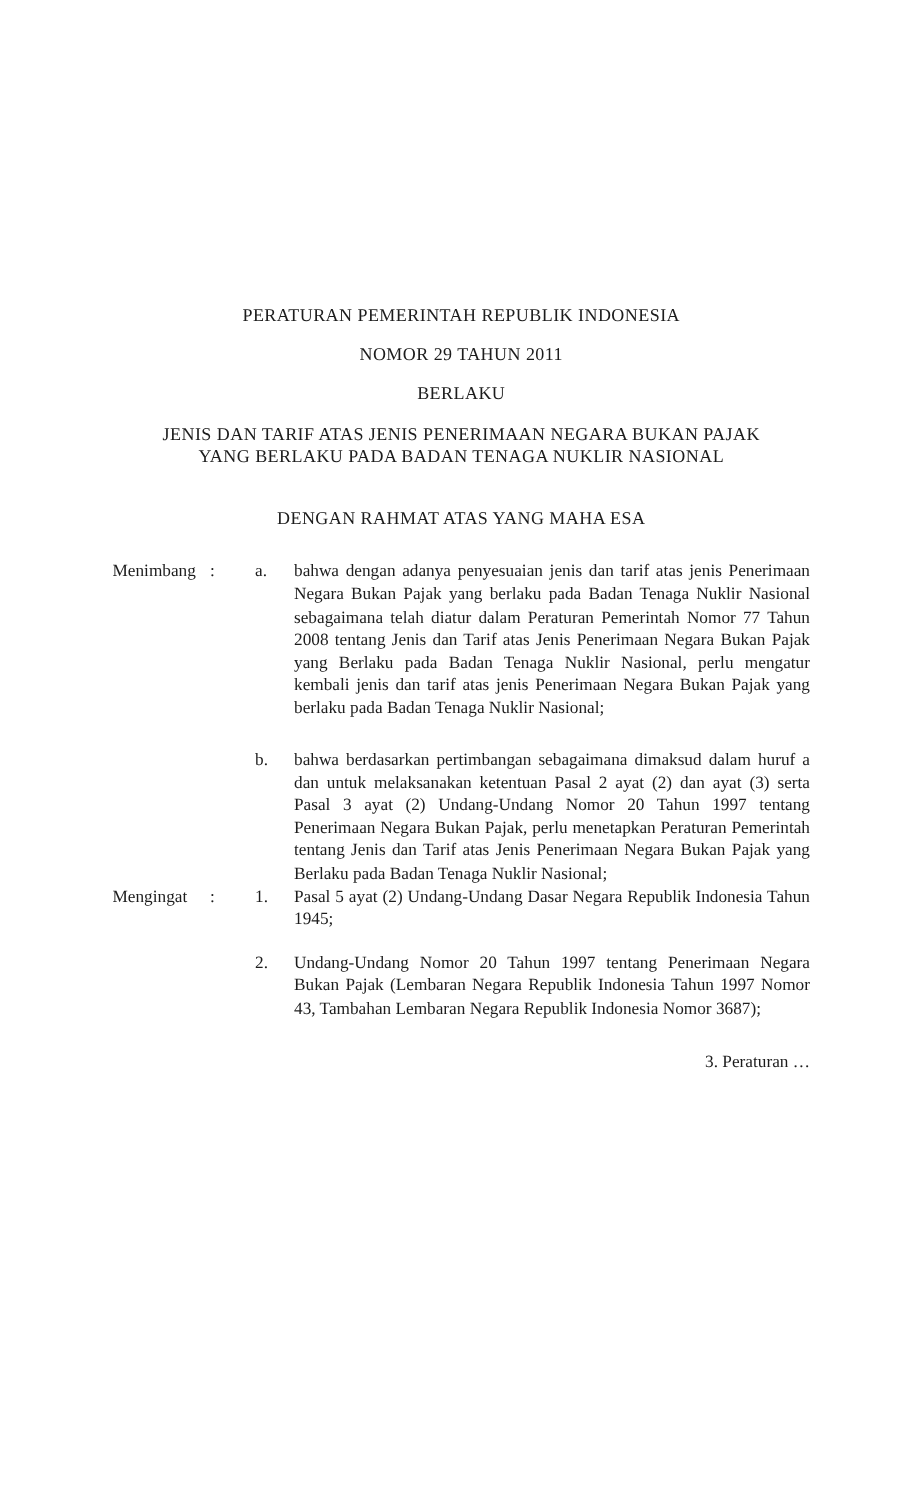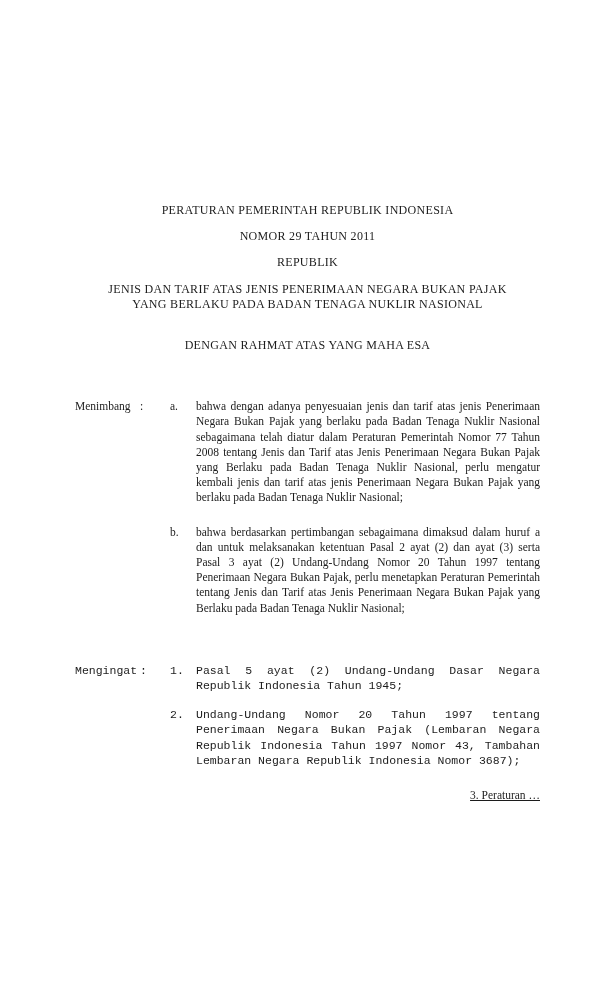--- a/index.html
+++ b/index.html
@@ -42,25 +42,23 @@
     margin-bottom: 0;
   }
   .authority {
     margin-top: 19px;
   }
   .clause-block {
     display: flex;
     align-items: flex-start;
   }
   .clause-block.menimbang {
-    margin-top: 46px;
+    margin-top: 21px;
   }
   .clause-block.mengingat {
-    margin-top: 47px;
-    font-family: Liberation Mono, monospace;
   }
   .clause-label {
     width: 65px;
     flex: 0 0 65px;
   }
   .clause-colon {
     width: 30px;
     flex: 0 0 30px;
   }
   .clause-items {
@@ -82,33 +80,32 @@
     flex: 0 0 26px;
   }
   .item-text {
     flex: 1 1 auto;
     text-align: justify;
     text-justify: inter-word;
   }
   .catchword {
     margin-top: 20px;
     text-align: right;
-    text-decoration: underline;
   }
 </style>
 </head>
 <body>
 
 <div class="page">
   <div class="content">
 
     <div class="heading">
       <div class="heading-line">PERATURAN PEMERINTAH REPUBLIK INDONESIA</div>
       <div class="heading-line">NOMOR 29 TAHUN 2011</div>
-      <div class="heading-line">REPUBLIK</div>
+      <div class="heading-line">BERLAKU</div>
       <div class="heading-line tight">JENIS DAN TARIF ATAS JENIS PENERIMAAN NEGARA BUKAN PAJAK</div>
       <div class="heading-line tight">YANG BERLAKU PADA BADAN TENAGA NUKLIR NASIONAL</div>
       <div class="heading-line invocation">DENGAN RAHMAT ATAS YANG MAHA ESA</div>
     </div>
 
     <div class="clause-block menimbang">
       <div class="clause-label">Menimbang</div>
       <div class="clause-colon">:</div>
       <div class="clause-items">
         <div class="clause-item">

